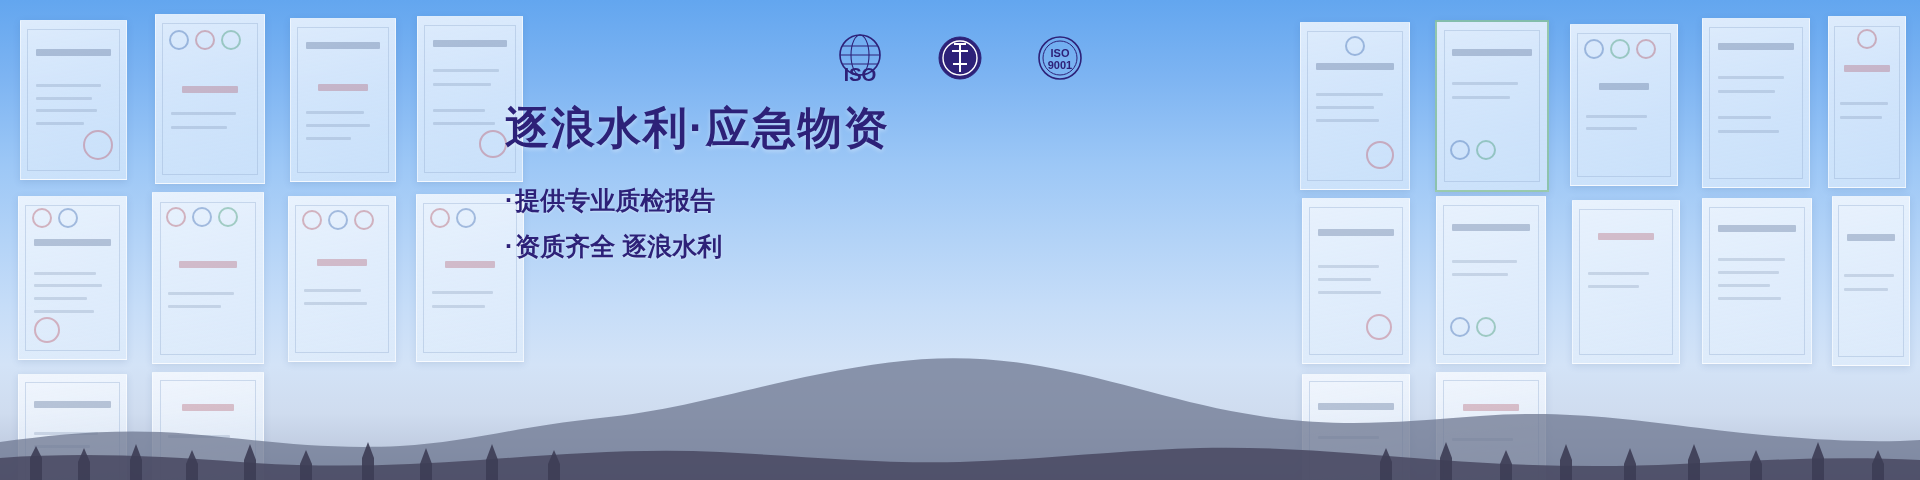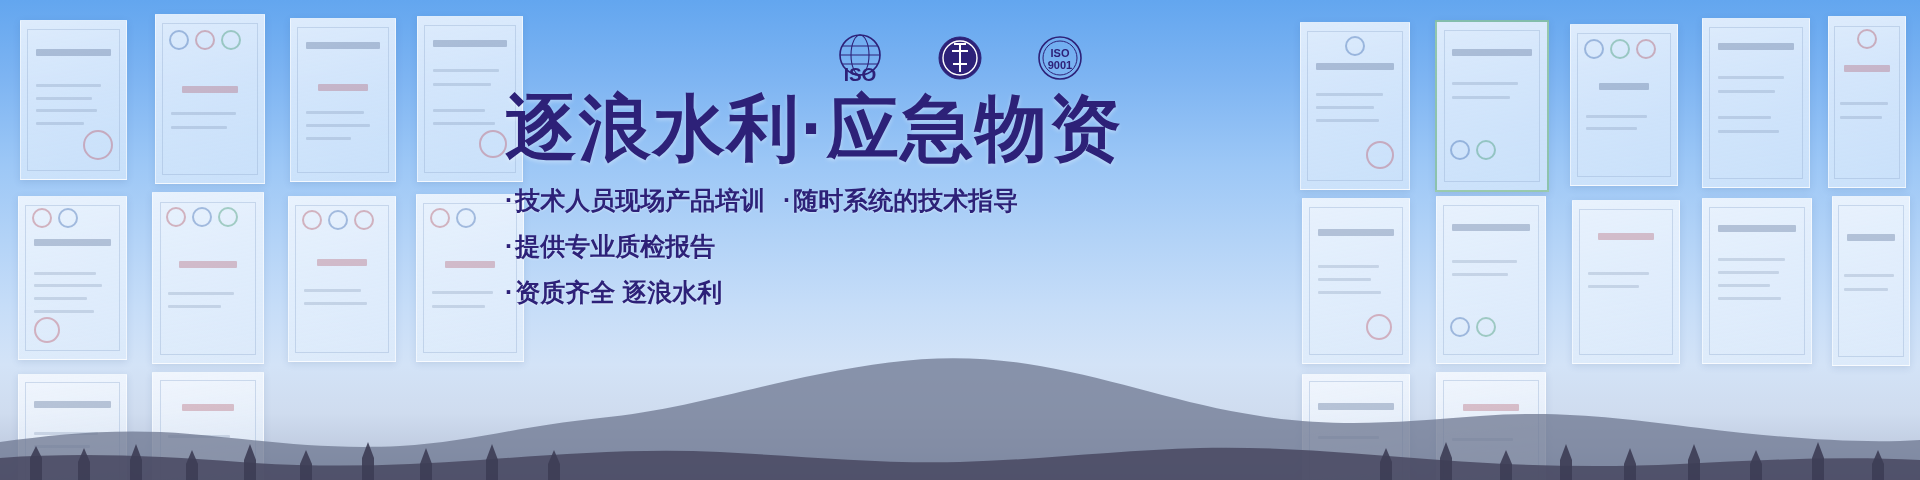--- a/index.html
+++ b/index.html
@@ -54,21 +54,21 @@
     position:absolute;left:0;right:0;top:30px;height:58px;
     display:flex;justify-content:center;align-items:center;gap:44px;
   }
   .badge{width:56px;height:56px;position:relative;color:#2d2178;}
   .badge svg{display:block;width:56px;height:56px;}
   
   #copy{
     position:absolute;left:505px;top:96px;width:580px;
   }
   #main-title{
-    font-size:72px;line-height:64px;font-weight:700;letter-spacing:2px;
+    font-size:44px;line-height:64px;font-weight:700;letter-spacing:2px;
     color:#2d2178;white-space:nowrap;
     text-shadow:0 2px 4px rgba(255,255,255,.35);
   }
   #subtitle-band{
     margin-top:12px;display:inline-block;background:#2b2070;
     padding:7px 14px 9px 14px;
   }
   #subtitle{
     font-size:33px;line-height:36px;font-weight:700;color:#ffffff;
     letter-spacing:1px;white-space:nowrap;
@@ -316,24 +316,20 @@
         <text x="28" y="38" text-anchor="middle" font-family="'Liberation Sans',sans-serif" font-size="11" font-weight="700" fill="#2d2178">9001</text>
       </svg>
     </div>
   </div>
 
   <div id="copy">
     <div id="main-title">逐浪水利·应急物资</div>
 
 
     <div id="features">
-      <div class="frow">
-        <div class="fcell"><span class="dot">·</span><span>技术人员现场产品培训</span></div>
-        <div class="fcell"><span class="dot">·</span><span>随时系统的技术指导</span></div>
-      </div>
       <div class="frow">
         <div class="fcell"><span class="dot">·</span><span>提供专业质检报告</span></div>
       </div>
       <div class="frow">
         <div class="fcell"><span class="dot">·</span><span>资质齐全 逐浪水利</span></div>
       </div>
     </div>
   </div>
 
   <svg id="landscape" viewBox="0 0 1920 150" preserveAspectRatio="none">

